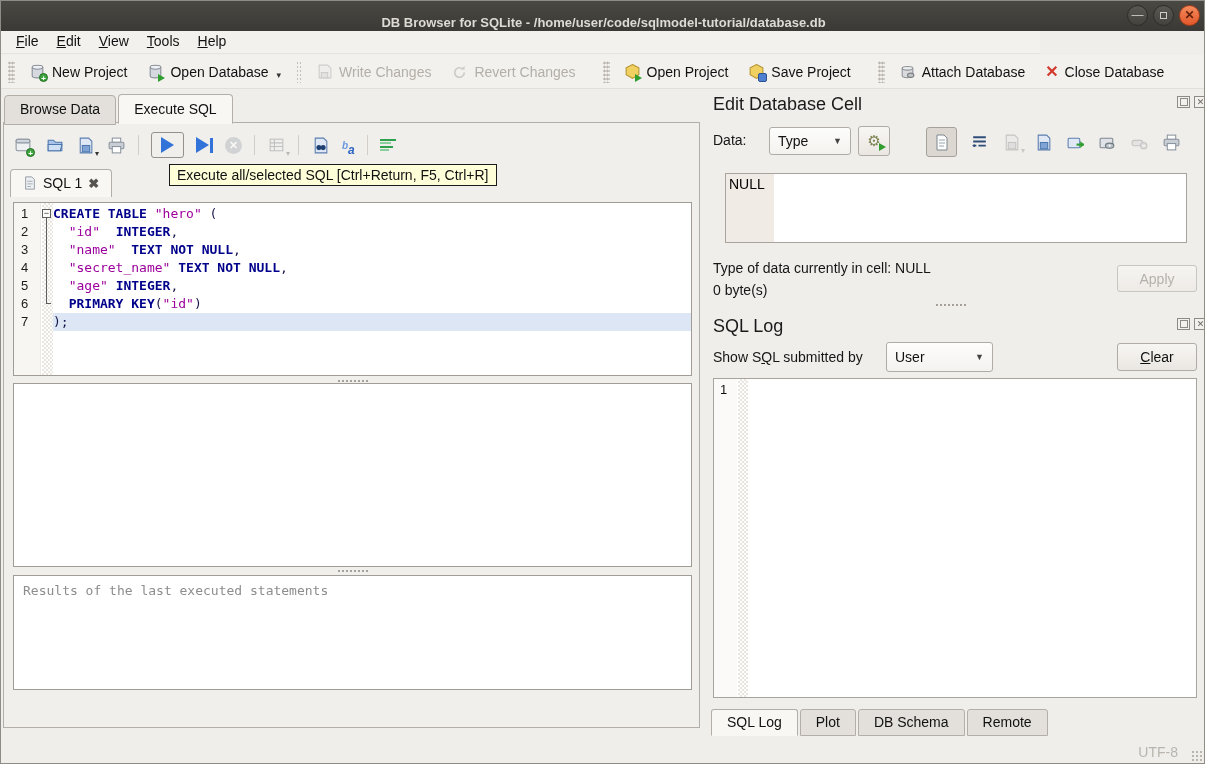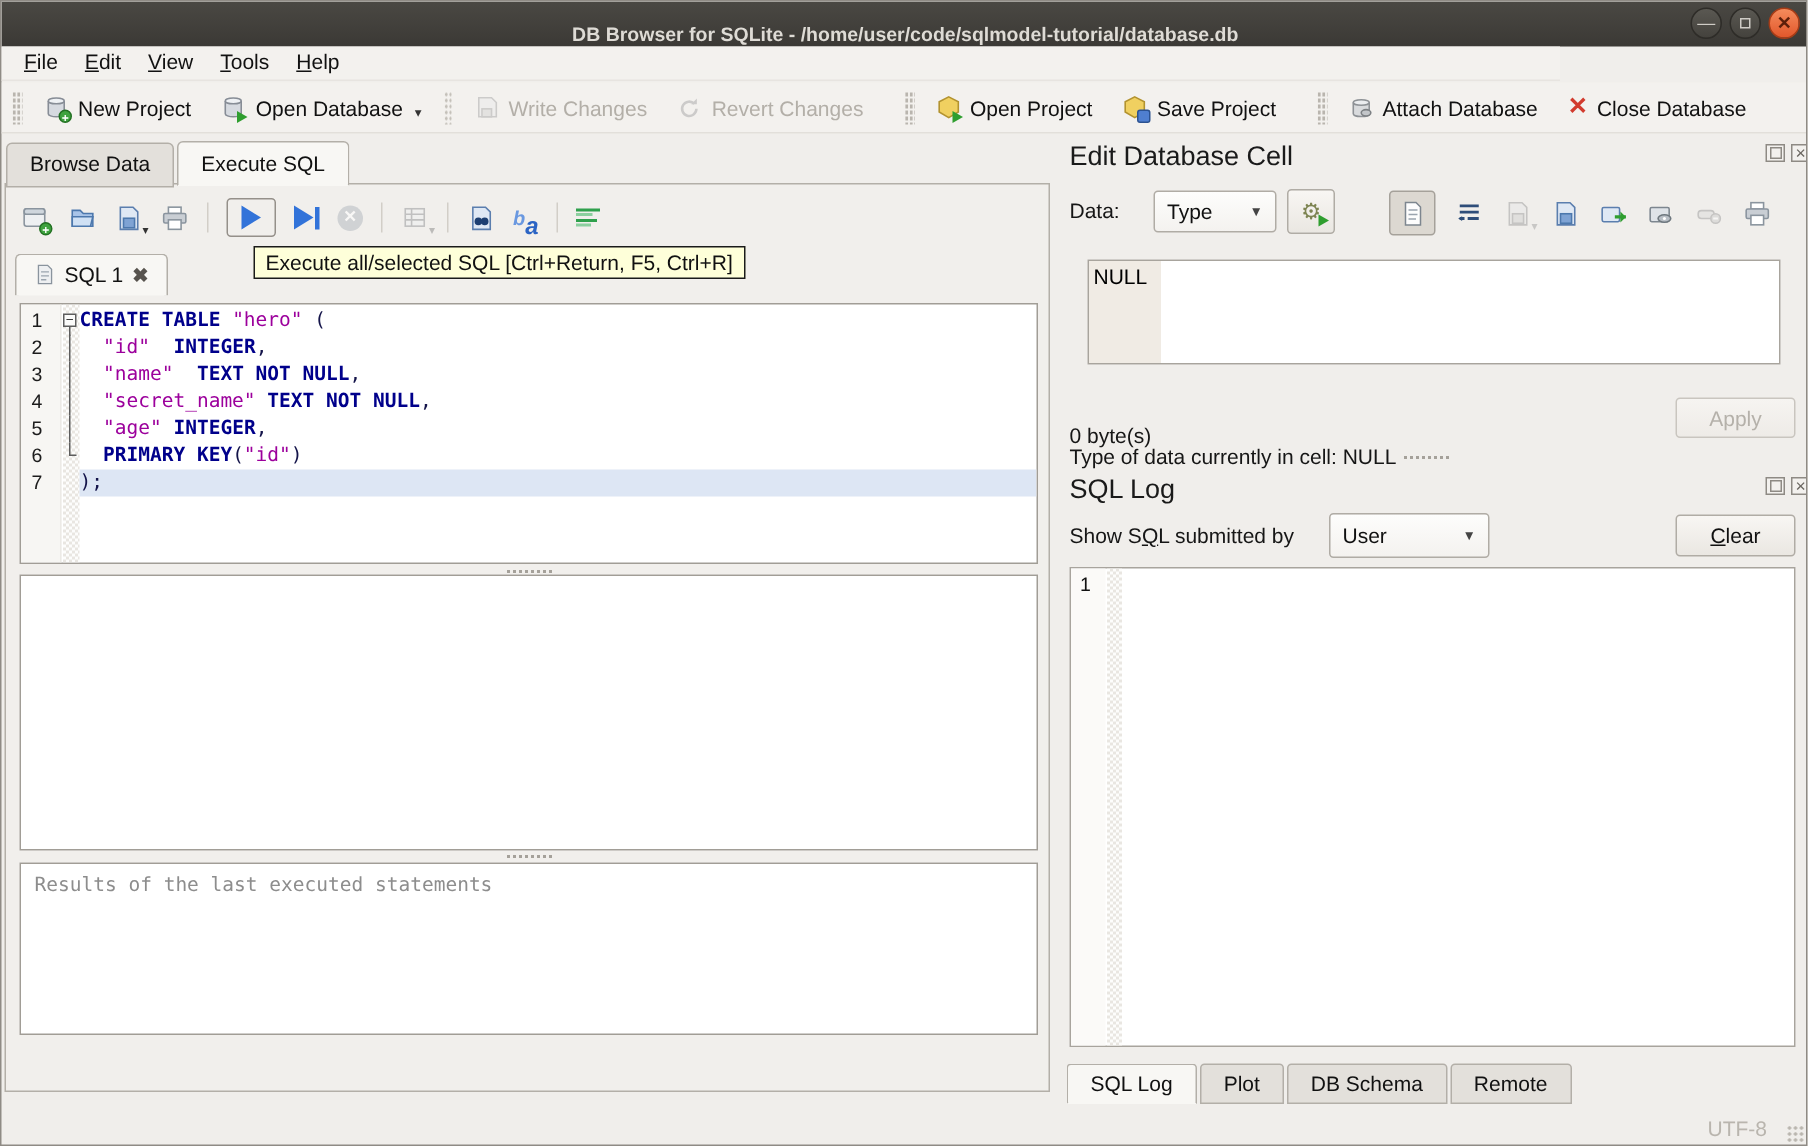--- a/index.html
+++ b/index.html
@@ -87,21 +87,21 @@
   .tri { width:0; height:0; border-left:13px solid #3273d9; border-top:8px solid transparent; border-bottom:8px solid transparent; }
   .tri-bar { display:flex; align-items:center; }
   .tri-bar .bar { width:3px; height:15px; background:#3273d9; margin-left:1px; }
   .stop-ic { width:17px; height:17px; border-radius:50%; background:#b6bbc1; color:#fff; font-weight:bold; font-size:11px; text-align:center; line-height:17px; }
   .ed-sep { width:1px; height:20px; background:#d2cec7; }
   .fmt-ic { width:16px; height:14px; display:flex; flex-direction:column; justify-content:space-between; padding:1px 0; }
   .fmt-ic i { height:2px; background:#2fa04c; }
   .fmt-ic i:nth-child(2) { width:70%; background:#8ccf9f; }
   .fmt-ic i:nth-child(3) { width:85%; }
   .fmt-ic i:nth-child(4) { width:60%; background:#8ccf9f; }
-  .ab-ic { font-size:16px; font-weight:bold; color:#2b64c4; font-style:italic; line-height:19px; }
+  .ab-ic { font-size:12px; font-weight:bold; color:#2b64c4; font-style:italic; line-height:19px; }
   
   .tooltip {
     position:absolute; left:168px; top:163px; z-index:9;
     background:#feffd9; border:1px solid #1a1a1a; padding:2px 7px;
     font-size:14px; white-space:nowrap;
   }
   
   .sqltab-row { position:absolute; left:6px; top:46px; height:31px; }
   .sql-doc-tab {
     display:inline-flex; align-items:center; gap:6px; padding:5px 12px 6px;
@@ -501,21 +501,21 @@
         <rect x="5" y="10" width="8" height="6" fill="#fff" stroke="#8a949e"></rect>
       </svg>
   </span>
 </div>
 
 <div class="null-box">
   <div class="null-gutter"></div>
   <div class="null-text">NULL</div>
 </div>
 
-<div class="info-line" style="left:712px; top:259px;margin-top:36px;">Type of data currently in cell: NULL</div>
+<div class="info-line" style="left:712px; top:259px;">Type of data currently in cell: NULL</div>
 <div class="btn disabled" style="left:1116px; top:264px; width:80px; height:27px;">
   <span>Apply</span>
 </div>
 <div class="info-line" style="left:712px; top:281px;">0 byte(s)</div>
 
 <div class="split" style="left:760px; top:300px; width:380px;"></div>
 
 <div class="dock-title" style="left:712px; top:315px;">SQL Log</div>
 <div class="dock-btns" style="left:1176px; top:317px;">
   <div class="dock-btn float"></div>

